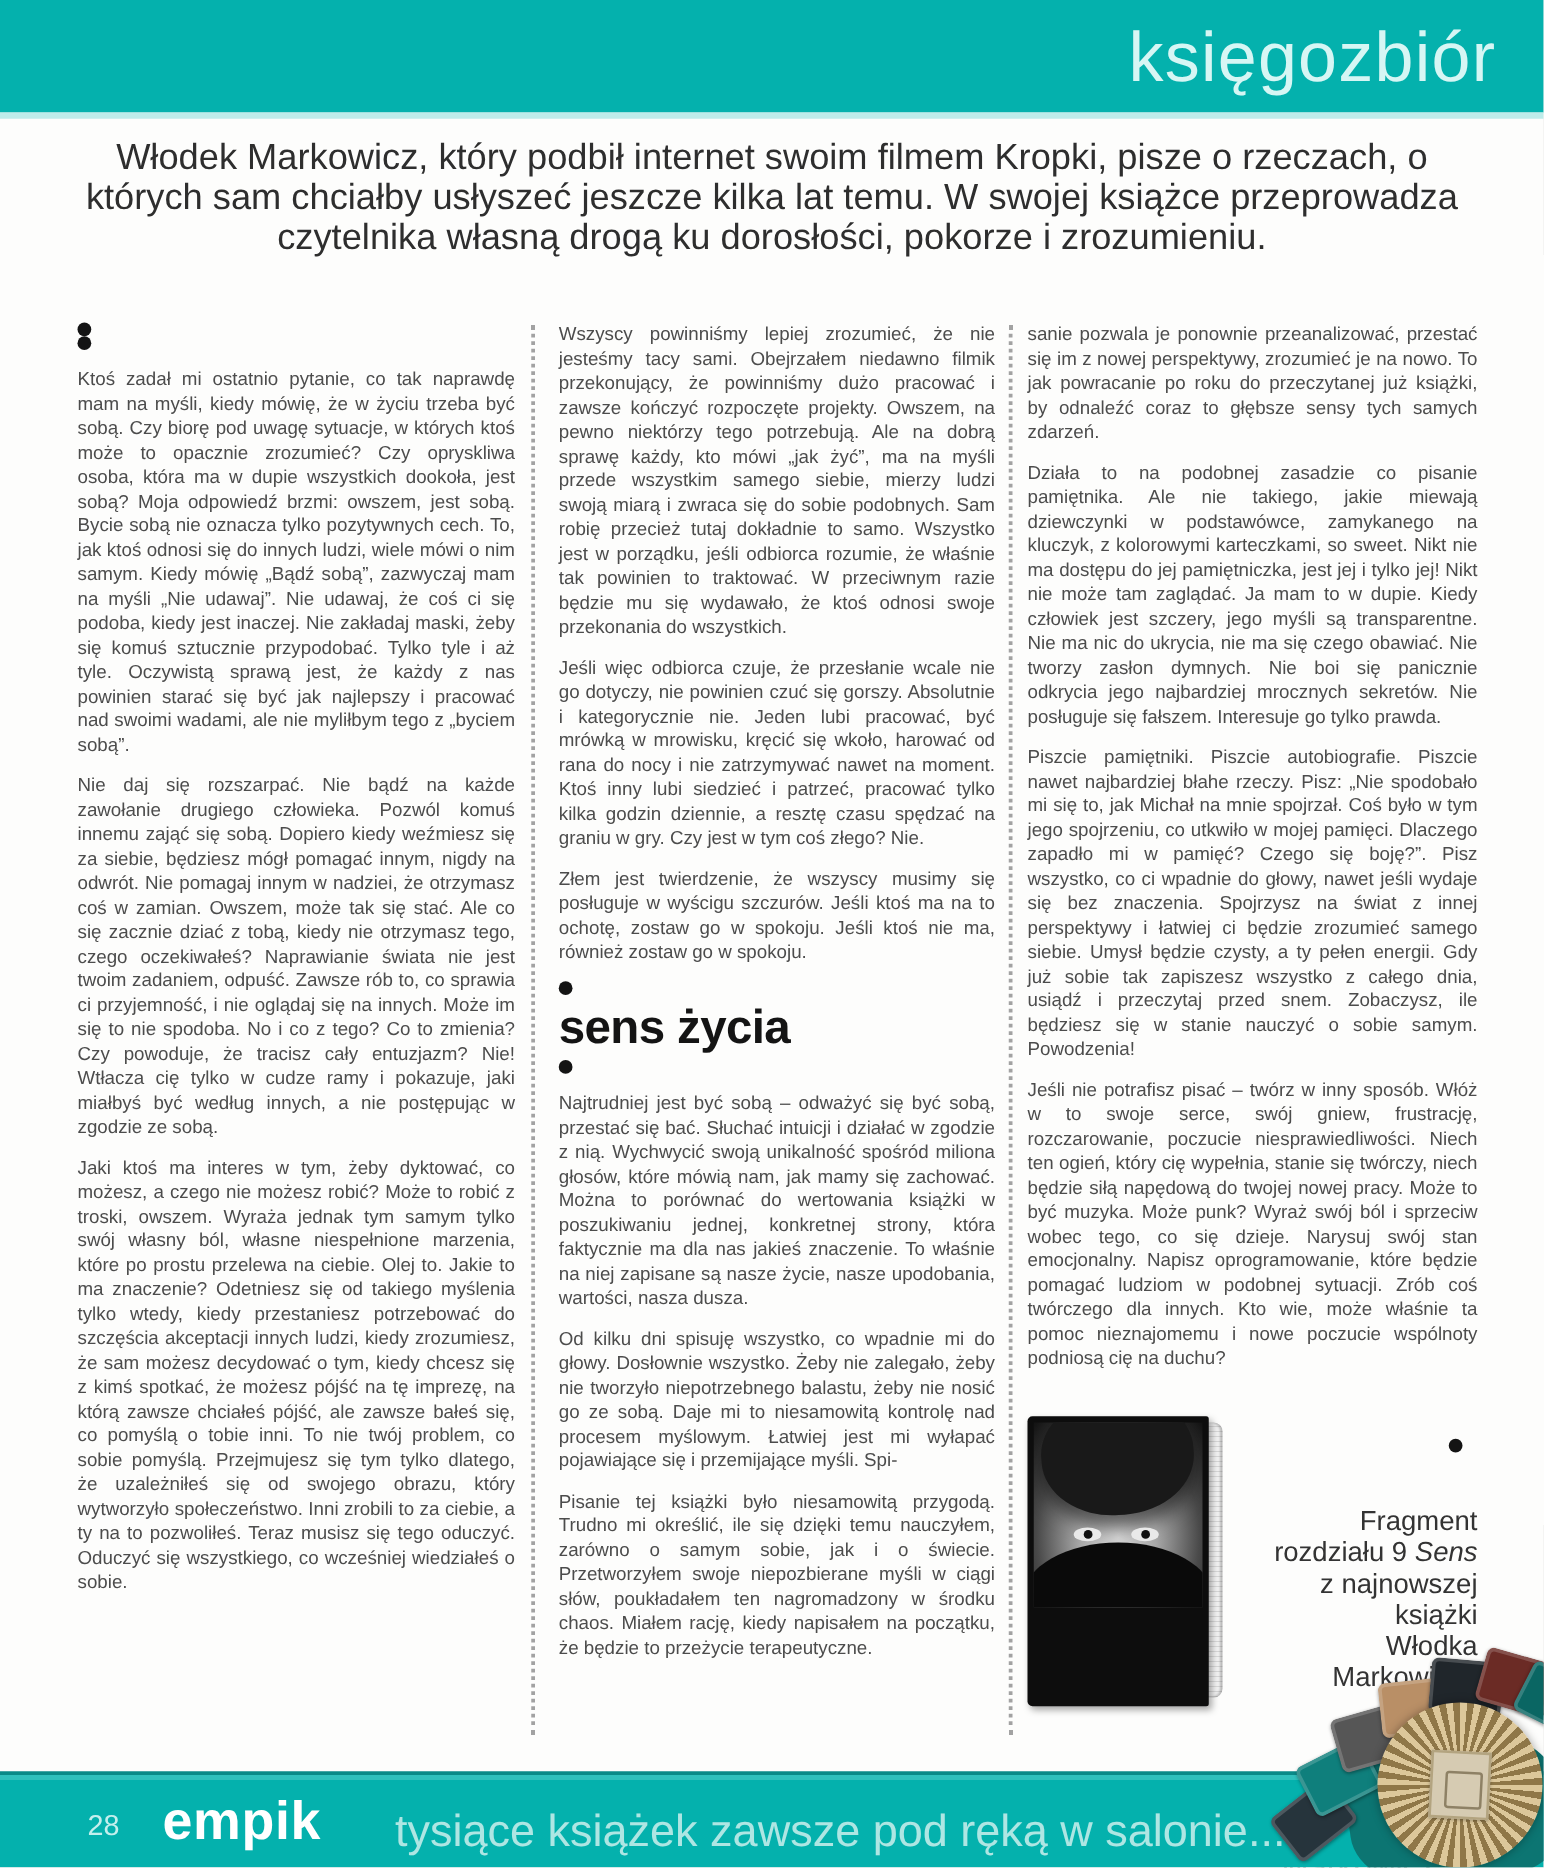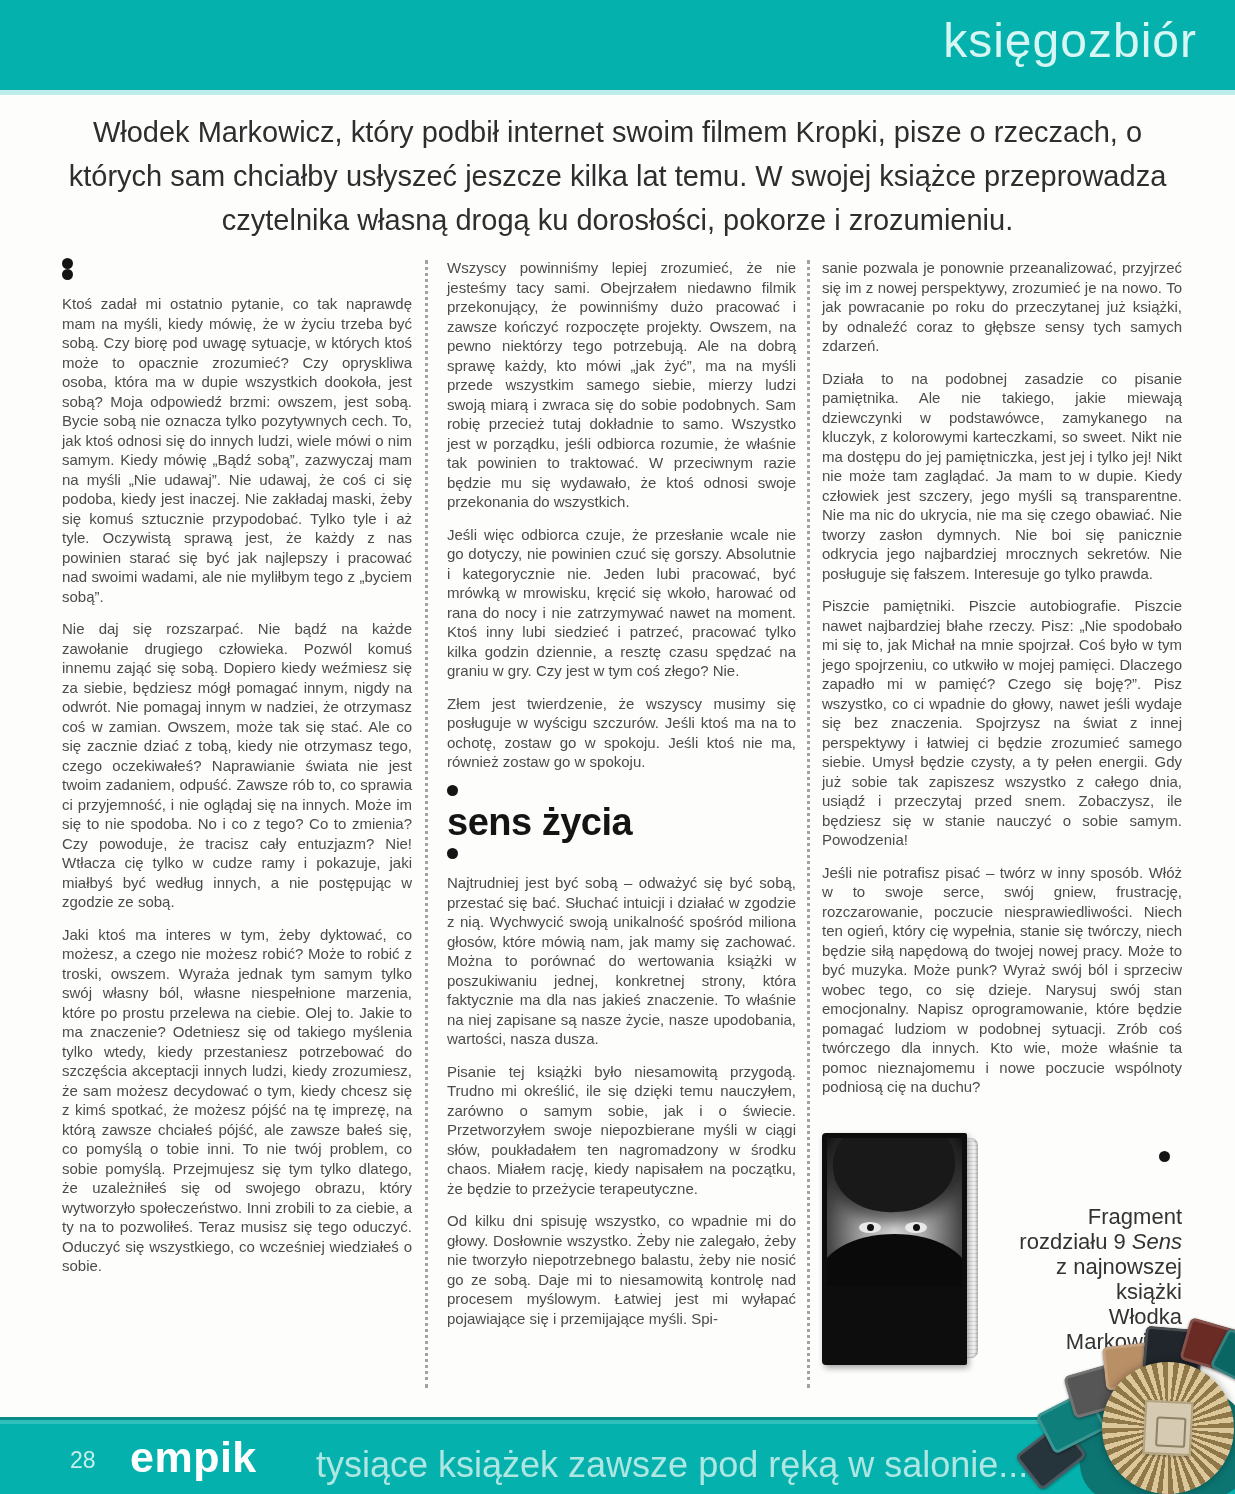--- a/index.html
+++ b/index.html
@@ -6,27 +6,27 @@
   html,body { background:#e8e8e8; }
   .page {
     position:relative; width:1235px; height:1494px; margin:0 auto;
     background:#fdfdfc; overflow:hidden;
     font-family:"Liberation Sans", sans-serif; color:#4a4a4a;
   }
   
   .top-band { position:absolute; top:0; left:0; right:0; height:90px; background:#04b1ad; }
   .top-band-edge { position:absolute; top:90px; left:0; right:0; height:5px; background:#bdecea; }
   .masthead-title {
-    position:absolute; top:13px; right:38px; font-size:48px; font-weight:300;
+    position:absolute; top:13px; right:38px; font-size:56px; font-weight:300;
     letter-spacing:1px; color:#d6f6f4;
   }
   
   .intro {
     position:absolute; top:110px; left:68px; right:68px;
-    text-align:center; font-size:29px; line-height:44px; color:#2e2e2e;
+    text-align:center; font-size:29px; line-height:32px; color:#2e2e2e;
   }
   
   .col { position:absolute; top:258px; font-size:15px; line-height:19.5px; text-align:justify; color:#4c4c4c; }
   .col p { margin:0 0 13px; }
   .col-1 { left:62px;  width:350px; }
   .col-2 { left:447px; width:349px; }
   .col-3 { left:822px; width:360px; }
   .sep { position:absolute; top:260px; height:1128px; width:0; border-left:3px dotted #a2a2a2; }
   .sep-1 { left:425px; } .sep-2 { left:807px; }
   
@@ -130,26 +130,26 @@
   <div class="col col-2">
     <p>Wszyscy powinniśmy lepiej zrozumieć, że nie jesteśmy tacy sami. Obejrzałem niedawno filmik przekonujący, że powinniśmy dużo pracować i zawsze kończyć rozpoczęte projekty. Owszem, na pewno niektórzy tego potrzebują. Ale na dobrą sprawę każdy, kto mówi „jak żyć”, ma na myśli przede wszystkim samego siebie, mierzy ludzi swoją miarą i zwraca się do sobie podobnych. Sam robię przecież tutaj dokładnie to samo. Wszystko jest w porządku, jeśli odbiorca rozumie, że właśnie tak powinien to traktować. W przeciwnym razie będzie mu się wydawało, że ktoś odnosi swoje przekonania do wszystkich.</p>
     <p>Jeśli więc odbiorca czuje, że przesłanie wcale nie go dotyczy, nie powinien czuć się gorszy. Absolutnie i kategorycznie nie. Jeden lubi pracować, być mrówką w mrowisku, kręcić się wkoło, harować od rana do nocy i nie zatrzymywać nawet na moment. Ktoś inny lubi siedzieć i patrzeć, pracować tylko kilka godzin dziennie, a resztę czasu spędzać na graniu w gry. Czy jest w tym coś złego? Nie.</p>
     <p>Złem jest twierdzenie, że wszyscy musimy się posługuje w wyścigu szczurów. Jeśli ktoś ma na to ochotę, zostaw go w spokoju. Jeśli ktoś nie ma, również zostaw go w spokoju.</p>
     <div class="section-head">
       <div class="bullet-dot"></div>
       <h2>sens życia</h2>
       <div class="bullet-dot"></div>
     </div>
     <p>Najtrudniej jest być sobą – odważyć się być sobą, przestać się bać. Słuchać intuicji i działać w zgodzie z nią. Wychwycić swoją unikalność spośród miliona głosów, które mówią nam, jak mamy się zachować. Można to porównać do wertowania książki w poszukiwaniu jednej, konkretnej strony, która faktycznie ma dla nas jakieś znaczenie. To właśnie na niej zapisane są nasze życie, nasze upodobania, wartości, nasza dusza.</p>
+    <p>Od kilku dni spisuję wszystko, co wpadnie mi do głowy. Dosłownie wszystko. Żeby nie zalegało, żeby nie tworzyło niepotrzebnego balastu, żeby nie nosić go ze sobą. Daje mi to niesamowitą kontrolę nad procesem myślowym. Łatwiej jest mi wyłapać pojawiające się i przemijające myśli. Spi-</p>
     <p>Pisanie tej książki było niesamowitą przygodą. Trudno mi określić, ile się dzięki temu nauczyłem, zarówno o samym sobie, jak i o świecie. Przetworzyłem swoje niepozbierane myśli w ciągi słów, poukładałem ten nagromadzony w środku chaos. Miałem rację, kiedy napisałem na początku, że będzie to przeżycie terapeutyczne.</p>
-    <p>Od kilku dni spisuję wszystko, co wpadnie mi do głowy. Dosłownie wszystko. Żeby nie zalegało, żeby nie tworzyło niepotrzebnego balastu, żeby nie nosić go ze sobą. Daje mi to niesamowitą kontrolę nad procesem myślowym. Łatwiej jest mi wyłapać pojawiające się i przemijające myśli. Spi-</p>
   </div>
 
   <div class="col col-3">
-    <p>sanie pozwala je ponownie przeanalizować, przyjrzeć się im z nowej perspektywy, zrozumieć je na nowo. To jak powracanie po roku do przeczytanej już książki, by odnaleźć coraz to głębsze sensy tych samych zdarzeń.</p>
+    <p>sanie pozwala je ponownie przeanalizować, przestać się im z nowej perspektywy, zrozumieć je na nowo. To jak powracanie po roku do przeczytanej już książki, by odnaleźć coraz to głębsze sensy tych samych zdarzeń.</p>
     <p>Działa to na podobnej zasadzie co pisanie pamiętnika. Ale nie takiego, jakie miewają dziewczynki w podstawówce, zamykanego na kluczyk, z kolorowymi karteczkami, so sweet. Nikt nie ma dostępu do jej pamiętniczka, jest jej i tylko jej! Nikt nie może tam zaglądać. Ja mam to w dupie. Kiedy człowiek jest szczery, jego myśli są transparentne. Nie ma nic do ukrycia, nie ma się czego obawiać. Nie tworzy zasłon dymnych. Nie boi się panicznie odkrycia jego najbardziej mrocznych sekretów. Nie posługuje się fałszem. Interesuje go tylko prawda.</p>
     <p>Piszcie pamiętniki. Piszcie autobiografie. Piszcie nawet najbardziej błahe rzeczy. Pisz: „Nie spodobało mi się to, jak Michał na mnie spojrzał. Coś było w tym jego spojrzeniu, co utkwiło w mojej pamięci. Dlaczego zapadło mi w pamięć? Czego się boję?”. Pisz wszystko, co ci wpadnie do głowy, nawet jeśli wydaje się bez znaczenia. Spojrzysz na świat z innej perspektywy i łatwiej ci będzie zrozumieć samego siebie. Umysł będzie czysty, a ty pełen energii. Gdy już sobie tak zapiszesz wszystko z całego dnia, usiądź i przeczytaj przed snem. Zobaczysz, ile będziesz się w stanie nauczyć o sobie samym. Powodzenia!</p>
     <p>Jeśli nie potrafisz pisać – twórz w inny sposób. Włóż w to swoje serce, swój gniew, frustrację, rozczarowanie, poczucie niesprawiedliwości. Niech ten ogień, który cię wypełnia, stanie się twórczy, niech będzie siłą napędową do twojej nowej pracy. Może to być muzyka. Może punk? Wyraż swój ból i sprzeciw wobec tego, co się dzieje. Narysuj swój stan emocjonalny. Napisz oprogramowanie, które będzie pomagać ludziom w podobnej sytuacji. Zrób coś twórczego dla innych. Kto wie, może właśnie ta pomoc nieznajomemu i nowe poczucie wspólnoty podniosą cię na duchu?</p>
 
     <div class="book-row">
 
       <div class="book">
         <div class="book-pages"></div>
         <div class="book-cover">
           <div class="book-photo">

